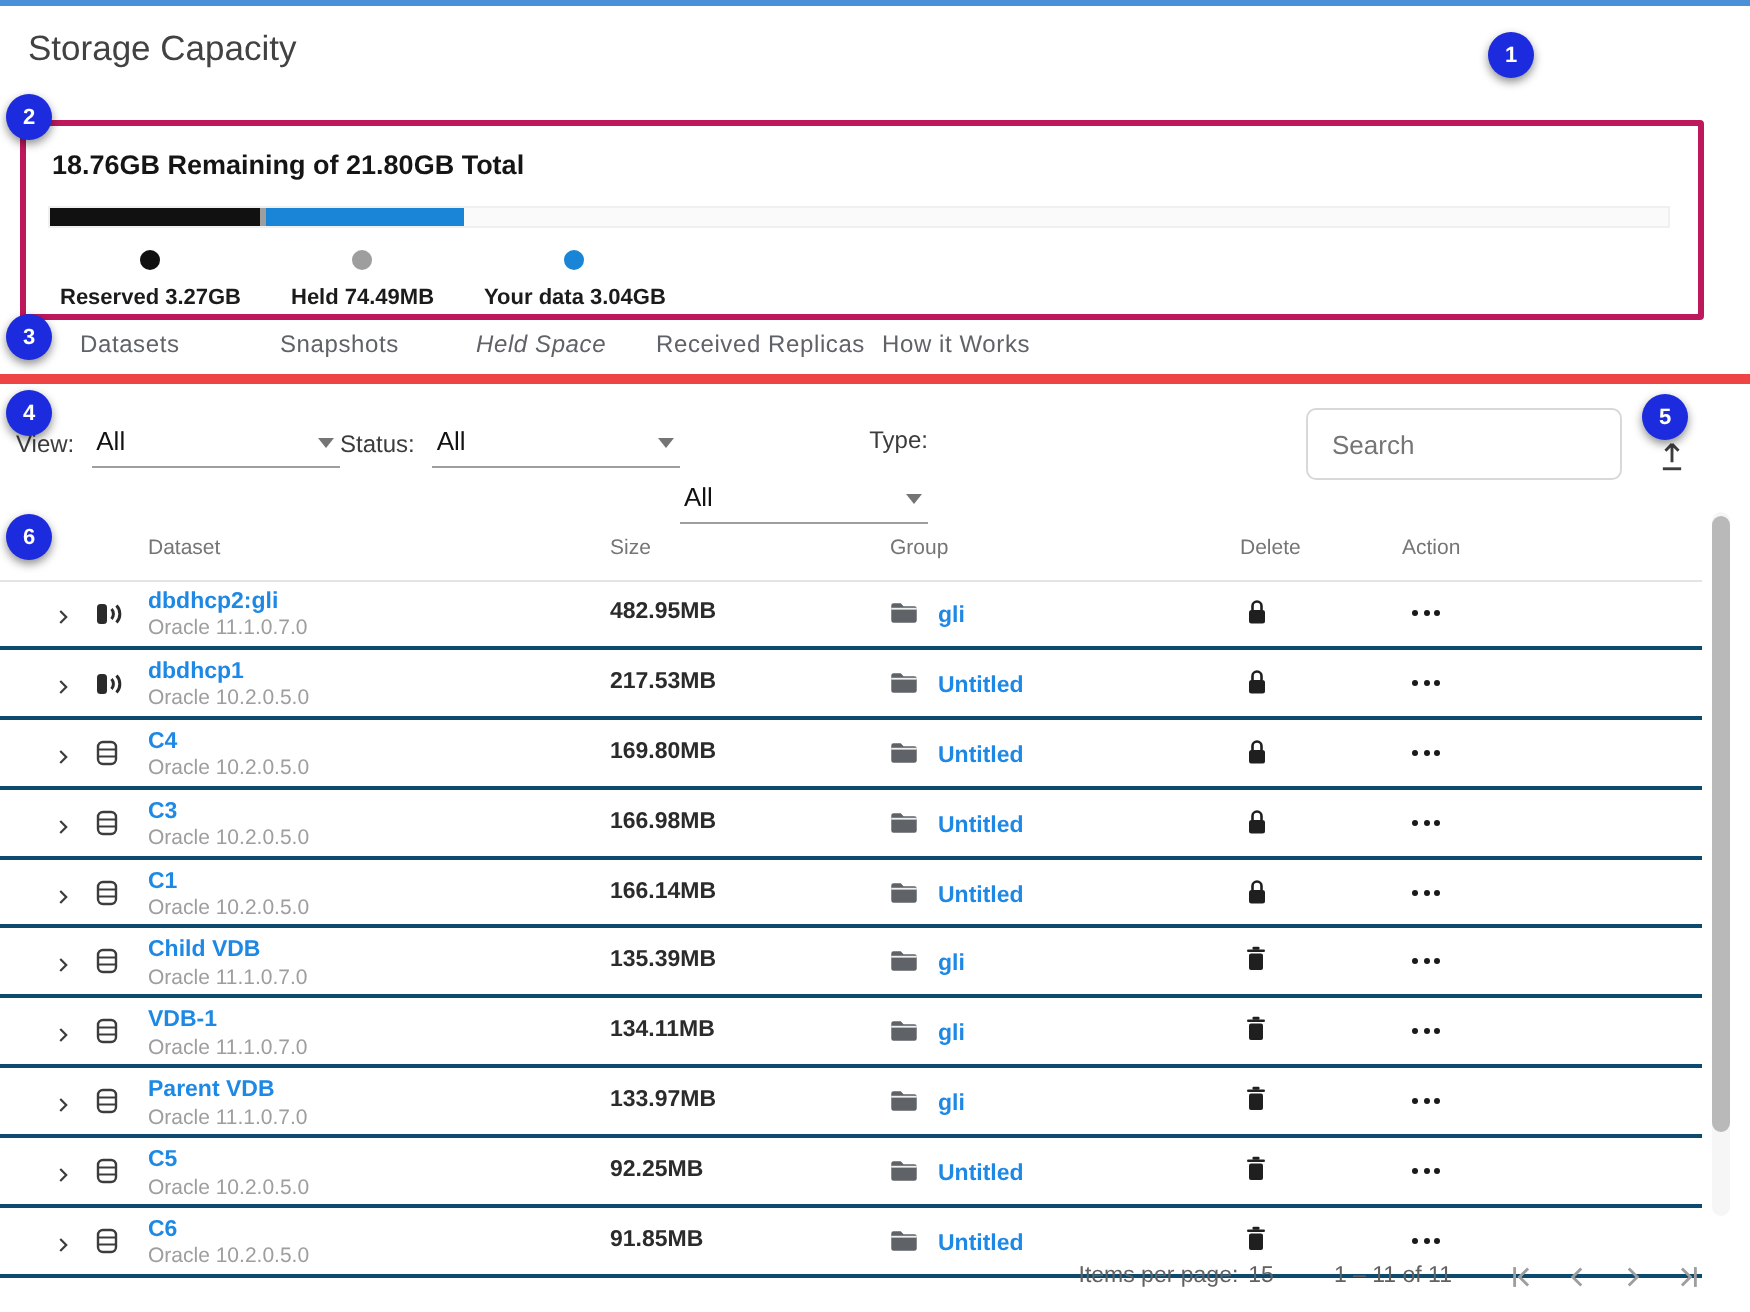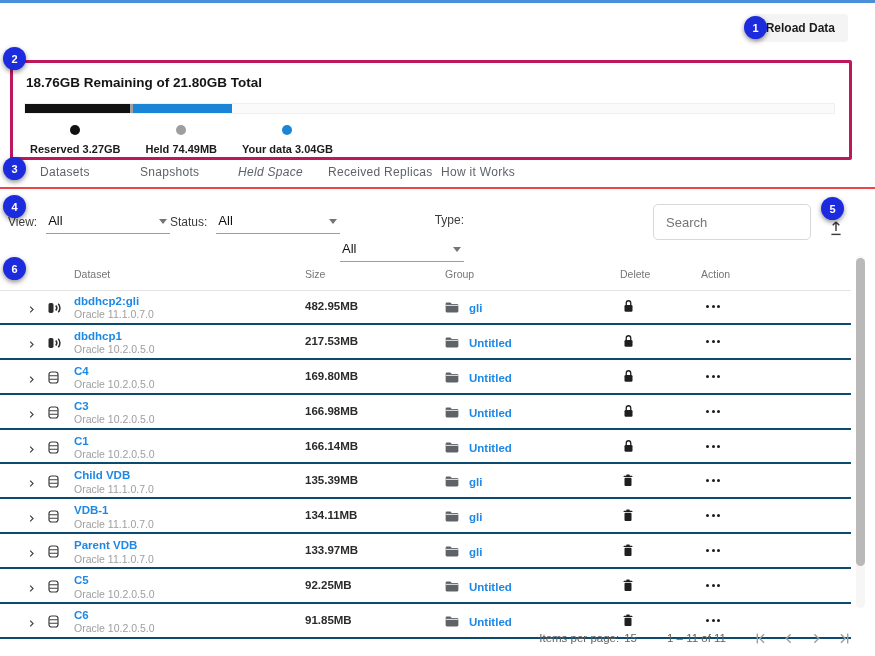--- a/index.html
+++ b/index.html
@@ -30,21 +30,21 @@
                  border:3px solid #be185d;border-radius:2px;}
   .cap-title{position:absolute;left:13px;top:12px;font-size:13.5px;font-weight:bold;color:#151515;}
   .cap-bar{position:absolute;left:11px;top:40px;right:14px;height:9px;background:#fafafa;
            border:1px solid #f0f0f0;display:flex;overflow:hidden;}
   .cap-bar .seg{height:100%;}
   .cap-legend{position:absolute;left:17px;top:62px;display:flex;gap:25px;align-items:center;}
   .legend-item{display:flex;align-items:center;gap:8px;font-size:11px;font-weight:bold;color:#1b1b1b;flex-direction:column;}
   .legend-dot{width:10px;height:10px;border-radius:50%;background:#ccc;}
 
   
-  .tabs{position:absolute;left:0;top:156px;width:875px;height:31px;border-bottom:2px solid #ef4444;}
+  .tabs{position:absolute;left:0;top:156px;width:875px;height:31px;border-bottom:5px solid #ef4444;}
   .tab{position:absolute;top:9px;font-size:12px;color:#5f6368;letter-spacing:.3px;cursor:pointer;}
   .tab:nth-of-type(1){left:40px;} .tab:nth-of-type(2){left:140px;} .tab:nth-of-type(3){left:238px;font-style:italic;}
   .tab:nth-of-type(4){left:328px;} .tab:nth-of-type(5){left:441px;}
 
   
   .filter-group{position:absolute;top:213px;display:flex;align-items:flex-end;gap:9px;}
   #fg-view{left:8px;} #fg-status{left:170px;} #fg-type{left:340px;flex-direction:column;}
   .filter-label{font-size:12px;color:#3c3c3c;padding-bottom:5px;}
   .filter-select{width:122px;border-bottom:1px solid #9e9e9e;font-size:13px;color:#111;
                  padding:0 0 5px 2px;position:relative;cursor:pointer;}
@@ -103,21 +103,21 @@
 <div class="page">
   <div class="top-strip"></div>
 
   <div class="badge" id="badge-1">1</div>
   <div class="badge" id="badge-2">2</div>
   <div class="badge" id="badge-3">3</div>
   <div class="badge" id="badge-4">4</div>
   <div class="badge" id="badge-5">5</div>
   <div class="badge" id="badge-6">6</div>
 
-  <button class="reload-btn">Reload Data</button>
+  <div class="page-title">Storage Capacity</div>
 
   <div class="capacity-card">
     <div class="cap-title">18.76GB Remaining of 21.80GB Total</div>
     <div class="cap-bar" id="cap-bar">
         <span class="seg" style="width: 13%; background: rgb(17, 17, 17);"></span>
         <span class="seg" style="width: 0.4%; background: rgb(158, 158, 158);"></span>
         <span class="seg" style="width: 12.2%; background: rgb(26, 133, 214);"></span>
       </div>
     <div class="cap-legend">
       <div class="legend-item">

